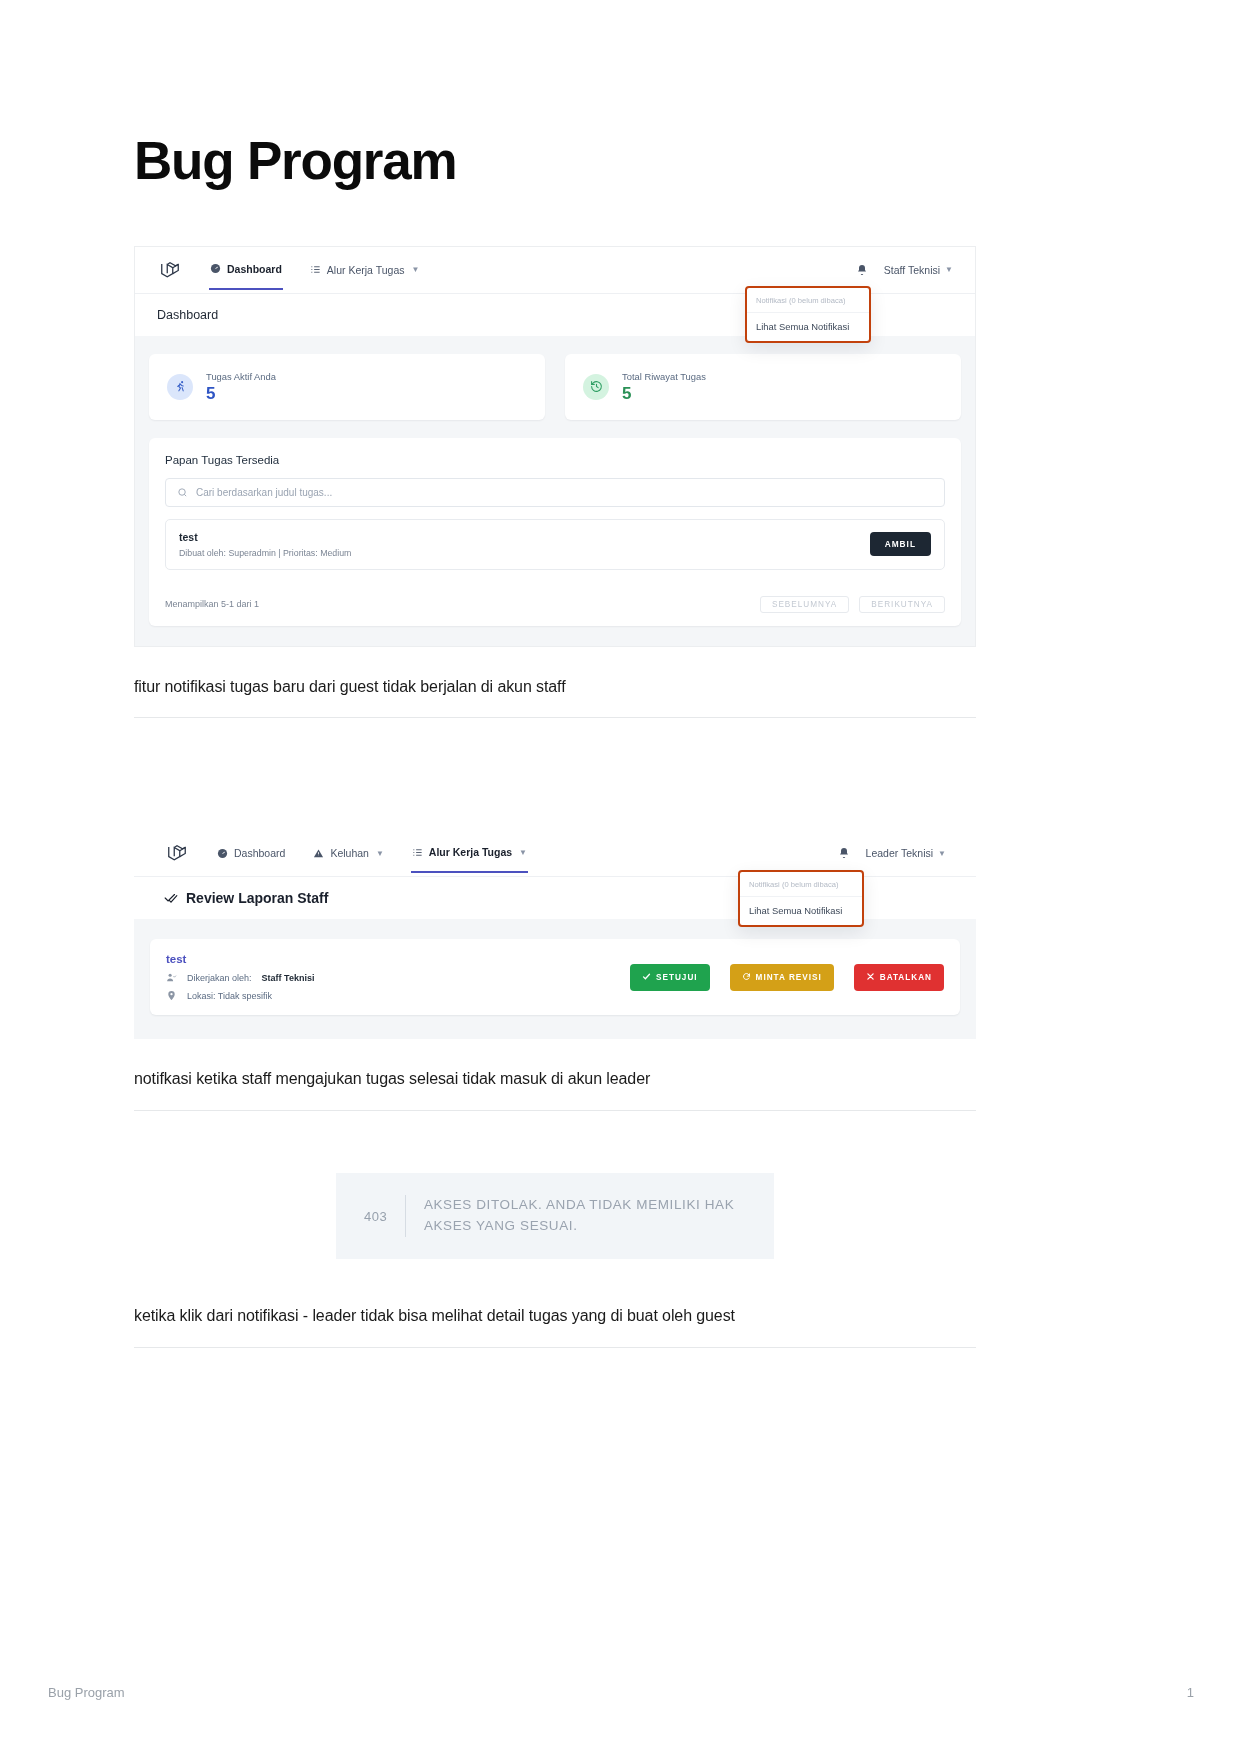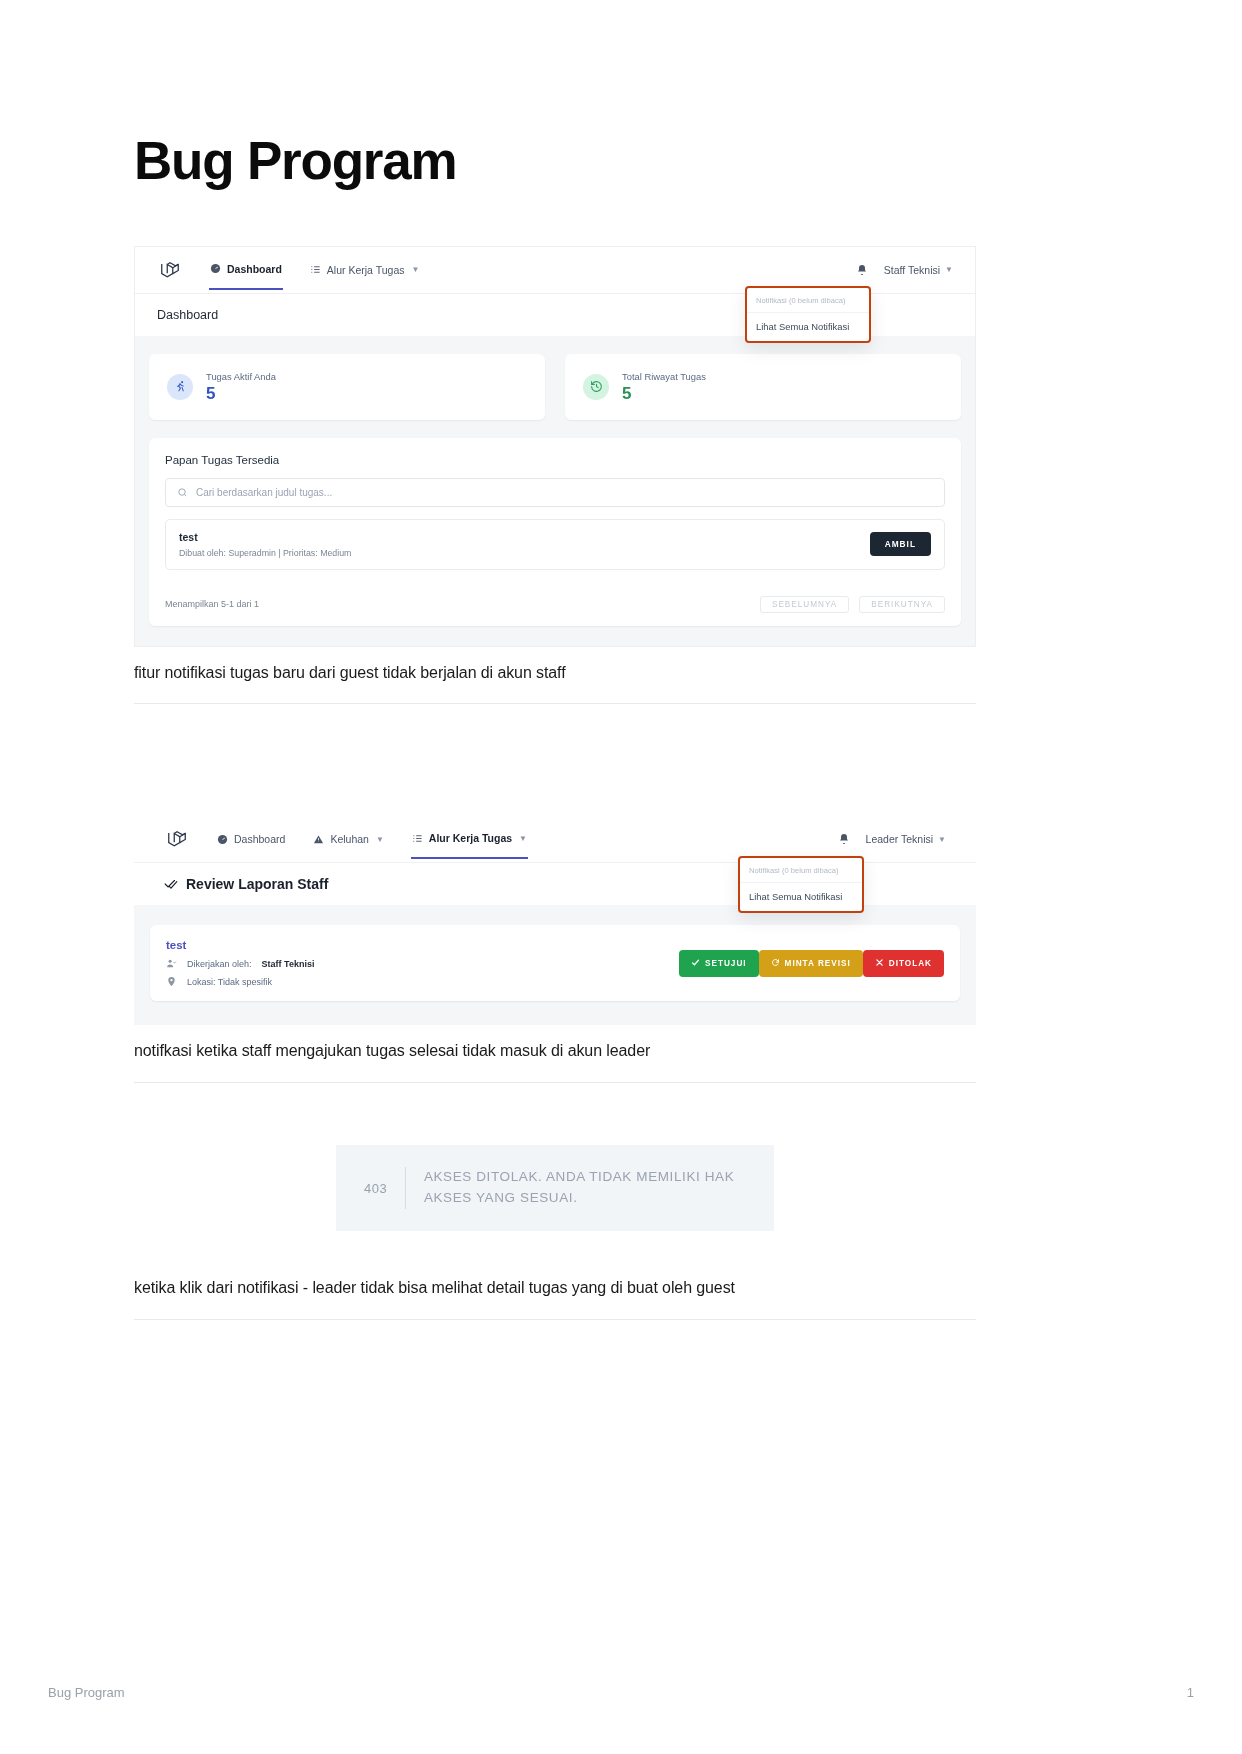--- a/index.html
+++ b/index.html
@@ -196,21 +196,21 @@
     border: 1px solid #e7eaee;
     border-radius: 3px;
     padding: 3px 11px;
     background: #fff;
   }
 
   
   .caption {
     font-size: 16px;
     color: #1b1b1b;
-    margin-top: 14px;
+    margin-top: 28px;
     line-height: 1.55;
     letter-spacing: -0.1px;
   }
   .rule {
     margin-top: 18px;
     border-bottom: 1px solid #e6e8ea;
     width: 842px;
   }
 
   
@@ -222,21 +222,21 @@
     padding: 14px 16px;
     display: flex; align-items: center;
   }
   .rc-title { font-size: 11.5px; font-weight: 700; color: #4c51bf; }
   .rc-line {
     display: flex; align-items: center; gap: 10px;
     font-size: 9px; color: #5b6b82; margin-top: 7px;
   }
   .rc-line b { color: #1d2733; font-weight: 700; }
   .rc-line .li { color: #8c96a5; display: inline-flex; }
-  .rc-actions { margin-left: auto; display: flex; gap: 0; }
+  .rc-actions { margin-left: auto; display: flex; gap: 20px; }
   .act {
     display: flex; align-items: center; gap: 5px;
     font-size: 8.2px; font-weight: 700; letter-spacing: 1px;
     color: #fff; border-radius: 4px; padding: 8px 12px;
     white-space: nowrap;
   }
   .act.green { background: #1fa34e; }
   .act.amber { background: #d4a017; }
   .act.red { background: #e03131; }
 
@@ -507,21 +507,21 @@
                   </svg>
               </span>
               <span>MINTA REVISI</span>
             </div>
             <div class="act red">
               <span>
                 <svg width="9" height="9" viewBox="0 0 24 24" fill="none" stroke="currentColor" stroke-width="3.4" stroke-linecap="round">
                     <path d="M5 5l14 14M19 5L5 19"></path>
                   </svg>
               </span>
-              <span>DITOLAK</span>
+              <span>BATALKAN</span>
             </div>
           </div>
         </div>
       </div>
     </div>
 
     <div class="caption">notifkasi ketika staff mengajukan tugas selesai tidak masuk di akun leader</div>
     <div class="rule"></div>
 
     <div class="err-wrap">

